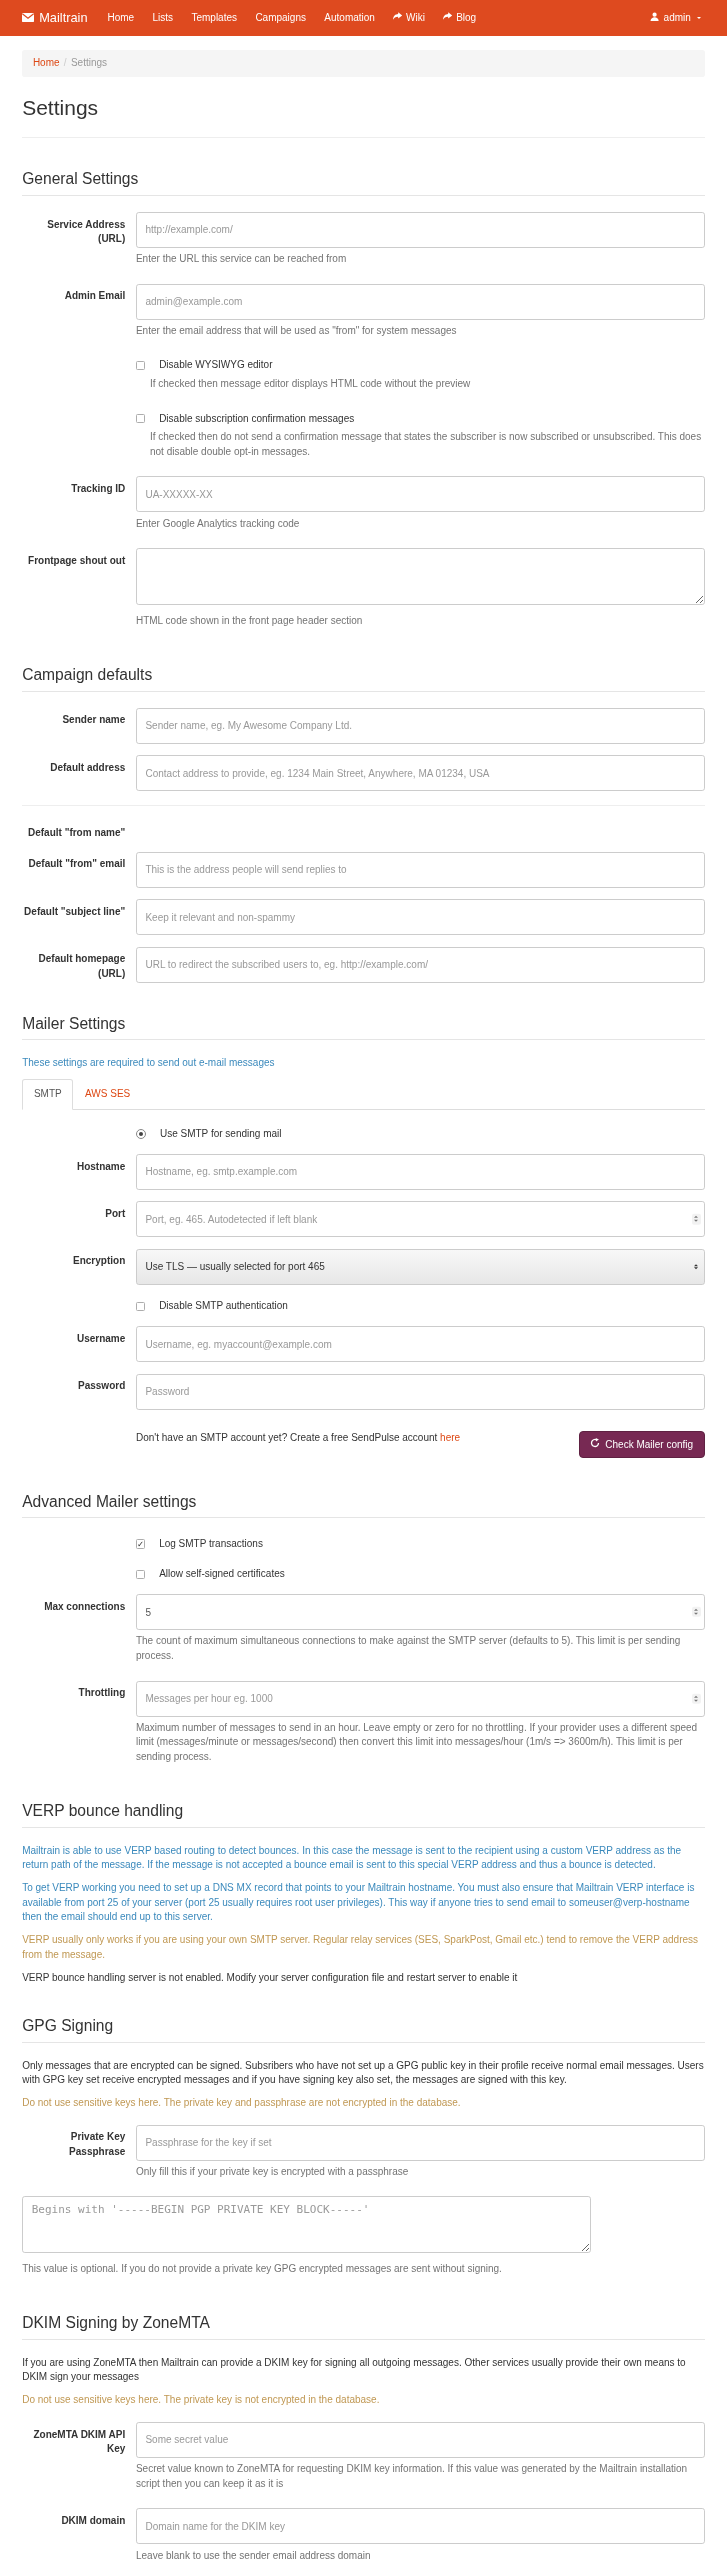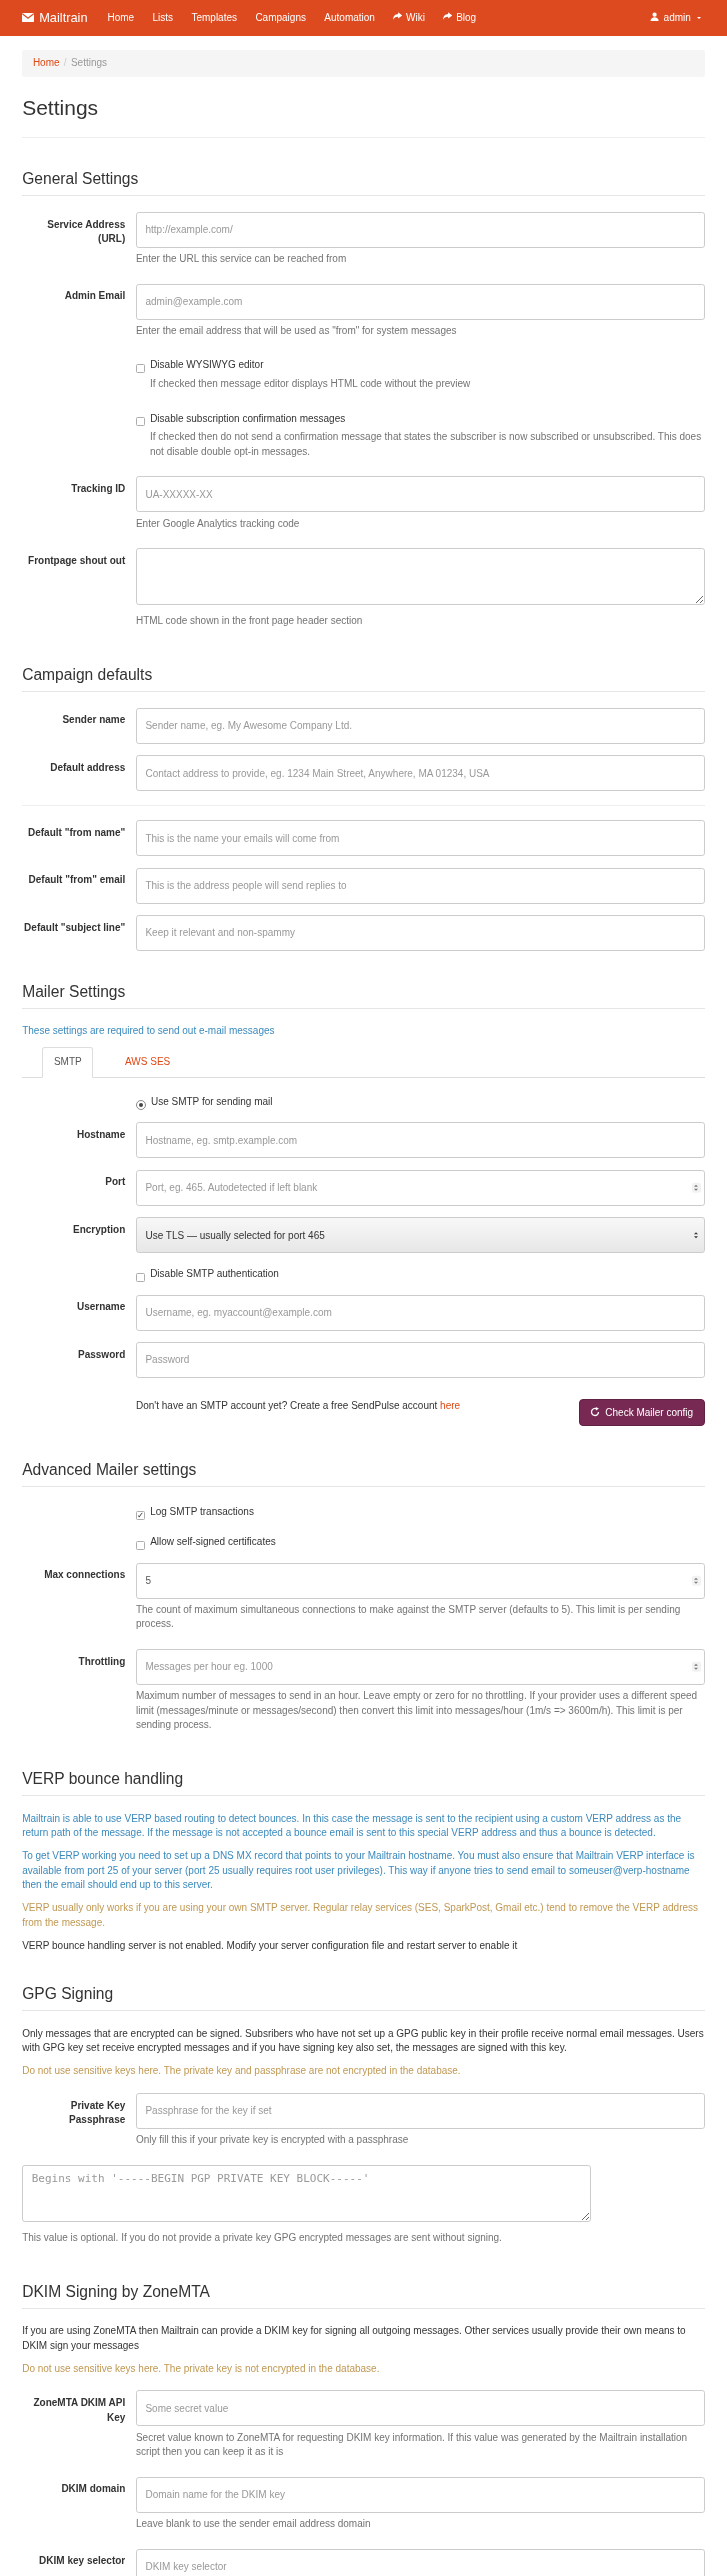--- a/index.html
+++ b/index.html
@@ -43,21 +43,21 @@
     font-size:10px; color:#555; height:36px; background:#fff;
     font-family:"Liberation Sans","DejaVu Sans",sans-serif; }
   .form-control::placeholder, textarea::placeholder { color:#999; opacity:1; }
   textarea.form-control { height:57px; resize:vertical; }
   textarea.mono { font-family:"DejaVu Sans Mono","Liberation Mono",monospace; font-size:11px; }
 
   .help-block { color:#737373; margin:4.3px 0 5.7px; }
   .check-indent { margin-left:14px; }
 
   
-  .check-row { display:flex; align-items:flex-end; gap:5px; cursor:pointer; margin:2.8px 0 1.4px; }
+  .check-row { display:flex; align-items:center; gap:14px; cursor:pointer; margin:2.8px 0 1.4px; }
   .cbox { width:9.2px; height:9.2px; border:0.7px solid #adadad; border-radius:1.4px; background:#fff;
     position:relative; flex:0 0 9.2px; }
   .cbox.checked::after { content:"✓"; position:absolute; left:0px; top:-2.1px; font-size:8.5px; color:#333; }
   .rad { width:10px; height:10px; border:0.7px solid #888; border-radius:50%; background:#fff;
     position:relative; flex:0 0 10px; }
   .rad.checked::after { content:""; position:absolute; left:2.1px; top:2.1px; width:4.3px; height:4.3px;
     border-radius:50%; background:#444; }
 
   
   .spin-wrap { position:relative; }
@@ -75,21 +75,21 @@
     background:linear-gradient(#f8f8f8,#e7e7e7); color:#333; padding-right:20px; }
   .select-caret { position:absolute; right:7px; top:50%; transform:translateY(-50%);
     display:flex; flex-direction:column; gap:1.4px; pointer-events:none; }
   .select-caret .tri-up { border-bottom-color:#333; }
   .select-caret .tri-dn { border-top-color:#333; }
 
   
   .nav-tabs { list-style:none; display:flex; margin:5.7px 0 14px; padding:0; border-bottom:0.7px solid #ddd; }
   .nav-tabs li { margin-bottom:-0.7px; }
   .nav-tabs a { display:block; padding:7px 10.7px; border:0.7px solid transparent;
-    border-radius:2.8px 2.8px 0 0;margin-left:20px; }
+    border-radius:2.8px 2.8px 0 0; }
   .nav-tabs .active a { background:#fff; border-color:#ddd #ddd transparent; color:#555; }
   .nav-tabs .inactive a { color:#DD4814; }
 
   
   .text-info { color:#3A89BC; }
   .text-warning { color:#C09853; }
   p.flow { margin:0 0 8.5px; }
 
   
   .btn { display:inline-flex; align-items:center; gap:5px; border-radius:4px; padding:6.4px 10.7px;
@@ -237,39 +237,42 @@
     <label class="label-col">Default address</label>
     <div class="control-col">
       <input class="form-control" placeholder="Contact address to provide, eg. 1234 Main Street, Anywhere, MA 01234, USA" style="">
     </div>
   </div>
 
   <hr>
 
   <div class="form-group">
     <label class="label-col">Default "from name"</label>
-    <div class="control-col">
-      <input class="form-control" placeholder="This is the name your emails will come from" style="">
-    </div>
   </div>
 
   <div class="form-group">
     <label class="label-col">Default "from" email</label>
     <div class="control-col">
       <input class="form-control" placeholder="This is the address people will send replies to" style="">
     </div>
   </div>
 
   <div class="form-group">
     <label class="label-col">Default "subject line"</label>
     <div class="control-col">
       <input class="form-control" placeholder="Keep it relevant and non-spammy" style="">
     </div>
   </div>
 
+  <div class="form-group">
+    <label class="label-col">Default homepage (URL)</label>
+    <div class="control-col">
+      <input class="form-control" placeholder="URL to redirect the subscribed users to, eg. http://example.com/" style="">
+    </div>
+  </div>
 
   <div class="legend">Mailer Settings</div>
 
   <p class="flow text-info">These settings are required to send out e-mail messages</p>
 
   <ul class="nav-tabs">
     <li class="active">
         <a>SMTP</a>
       </li>
     <li class="inactive">

